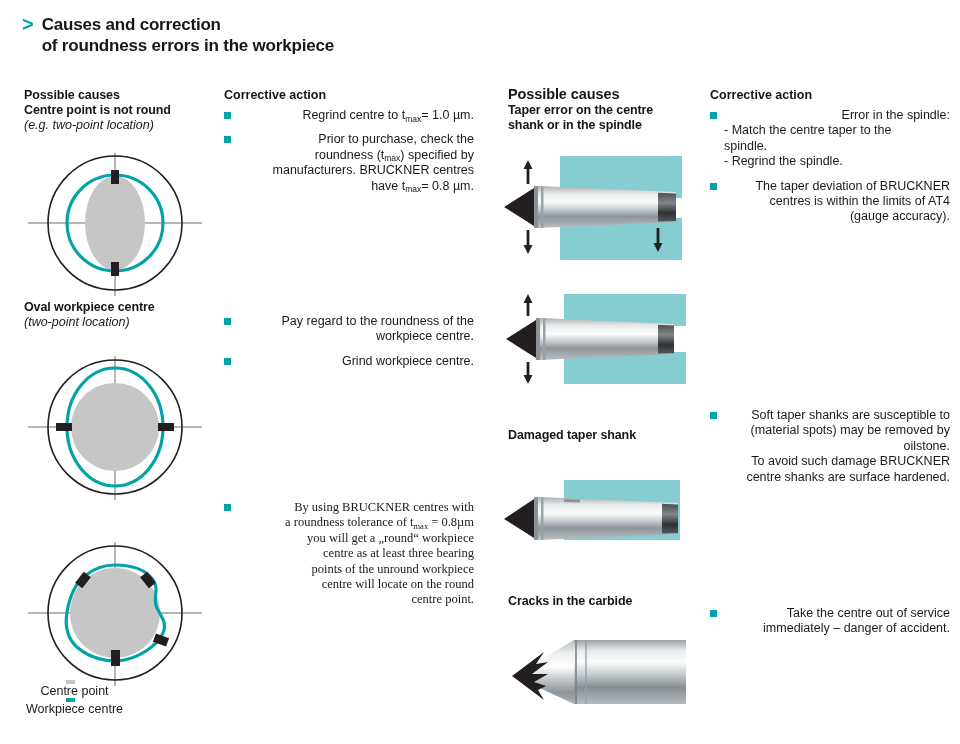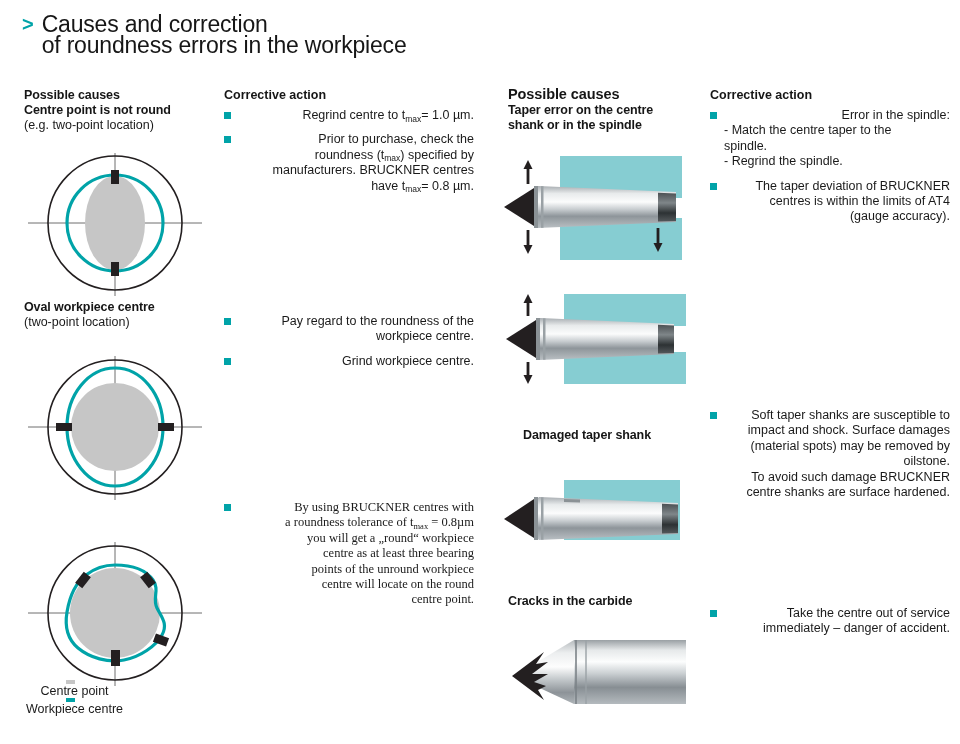--- a/index.html
+++ b/index.html
@@ -30,22 +30,22 @@
     align-items: flex-start;
   }
   .title-chevron {
     color: #00a3a8;
     font-size: 20px;
     font-weight: bold;
     line-height: 21px;
     margin-right: 8px;
   }
   .title-lines {
-    font-size: 23px;
-    font-weight: normal;
+    font-size: 17px;
+    font-weight: bold;
     line-height: 21px;
     letter-spacing: -0.2px;
     color: #161616;
   }
 
   
   .col-head {
     font-size: 12.5px;
     font-weight: bold;
     line-height: 15px;
@@ -53,20 +53,21 @@
     color: #161616;
   }
   .col-head.big {
     font-size: 14.5px;
     line-height: 17px;
   }
   .col-sub {
     font-size: 12.5px;
     line-height: 15px;
     color: #1a1a1a;
+    font-style: italic;
   }
   .sec-head {
     font-size: 12.5px;
     font-weight: bold;
     line-height: 15px;
     color: #161616;
   }
 
   
   ul.bullets {
@@ -349,21 +350,21 @@
       <path d="M 8 51 L 38 32 L 38 70 Z" fill="#231f20"></path>
       <g fill="#231f20">
         <path d="M 30 6 L 34.5 15 L 25.5 15 Z"></path>
         <rect x="28.6" y="14" width="2.8" height="14"></rect>
         <path d="M 30 96 L 34.5 87 L 25.5 87 Z"></path>
         <rect x="28.6" y="74" width="2.8" height="14"></rect>
       </g>
     </svg>
   </div>
 
-  <div class="c3" style="top:428px;margin-left:15px;">
+  <div class="c3" style="top:428px;">
     <div class="col-head">Damaged taper shank</div>
   </div>
 
   <div class="ill" style="left:498px; top:450px;">
     <svg width="200" height="105" viewBox="0 0 200 105">
       <defs>
         <linearGradient id="steel3" x1="0" y1="0" x2="0" y2="1">
           <stop offset="0%" stop-color="#a9aeb2"></stop>
           <stop offset="18%" stop-color="#e8ebec"></stop>
           <stop offset="38%" stop-color="#fbfcfc"></stop>
@@ -442,21 +443,20 @@
           <span class="plain-line">(gauge accuracy).</span>
         </li>
       </ul>
   </div>
 
   <div class="c4" style="top:408px;">
     <ul class="bullets">
         <li>
           <span class="bullet-sq"></span>
           <span class="plain-line">Soft taper shanks are susceptible to</span>
-          <span class="plain-line">impact and shock. Surface damages</span>
           <span class="plain-line">(material spots) may be removed by</span>
           <span class="plain-line">oilstone.</span>
           <span class="plain-line">To avoid such damage BRUCKNER</span>
           <span class="plain-line">centre shanks are surface hardened.</span>
         </li>
       </ul>
   </div>
 
   <div class="c4" style="top:606px;">
     <ul class="bullets">

